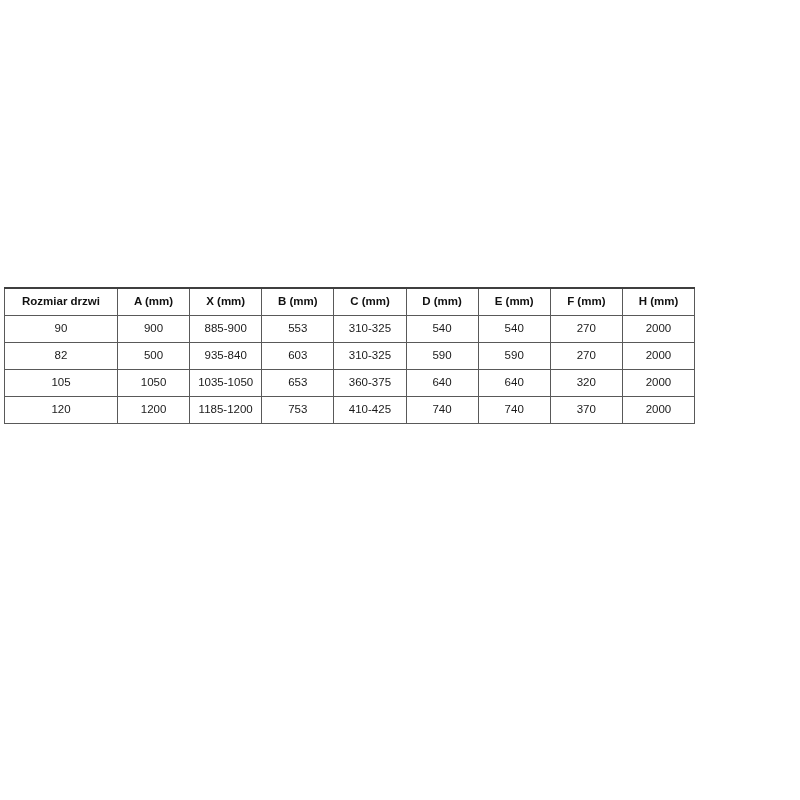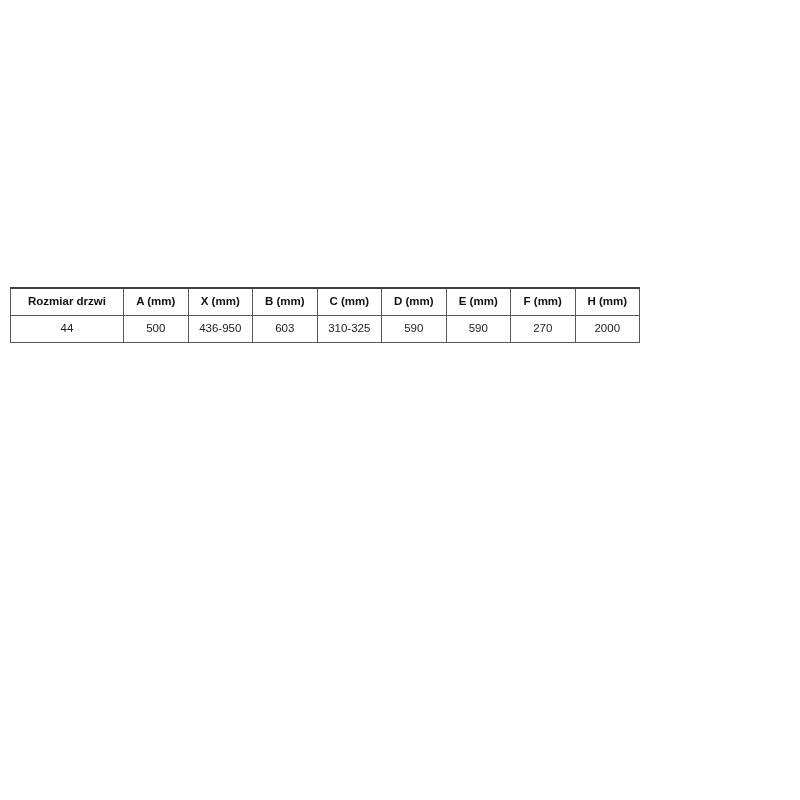--- a/index.html
+++ b/index.html
@@ -10,23 +10,23 @@
   }
   .page {
     position: relative;
     width: 800px;
     height: 800px;
     background: #ffffff;
     overflow: hidden;
   }
   table.dim-table {
     position: absolute;
-    left: 10px;
+    left: 4px;
     top: 287px;
-    width: 630px;
+    width: 691px;
     border-collapse: collapse;
     table-layout: fixed;
     background: #ffffff;
     border-top: 2px solid #3f3f3f;
   }
   table.dim-table col.first-col { width: 113px; }
   table.dim-table th,
   table.dim-table td {
     border: 1px solid #595959;
     height: 26px;
@@ -69,25 +69,58 @@
           <th>B (mm)</th>
           <th>C (mm)</th>
           <th>D (mm)</th>
           <th>E (mm)</th>
           <th>F (mm)</th>
           <th>H (mm)</th>
         </tr>
     </thead>
     <tbody id="body-rows">
         <tr>
-          <td>44</td>
+          <td>90</td>
+          <td>900</td>
+          <td>885-900</td>
+          <td>553</td>
+          <td>310-325</td>
+          <td>540</td>
+          <td>540</td>
+          <td>270</td>
+          <td>2000</td>
+        </tr>
+        <tr>
+          <td>82</td>
           <td>500</td>
-          <td>436-950</td>
+          <td>935-840</td>
           <td>603</td>
           <td>310-325</td>
           <td>590</td>
           <td>590</td>
           <td>270</td>
           <td>2000</td>
         </tr>
+        <tr>
+          <td>105</td>
+          <td>1050</td>
+          <td>1035-1050</td>
+          <td>653</td>
+          <td>360-375</td>
+          <td>640</td>
+          <td>640</td>
+          <td>320</td>
+          <td>2000</td>
+        </tr>
+        <tr>
+          <td>120</td>
+          <td>1200</td>
+          <td>1185-1200</td>
+          <td>753</td>
+          <td>410-425</td>
+          <td>740</td>
+          <td>740</td>
+          <td>370</td>
+          <td>2000</td>
+        </tr>
       </tbody>
   </table>
 </div>
 
 </body></html>

